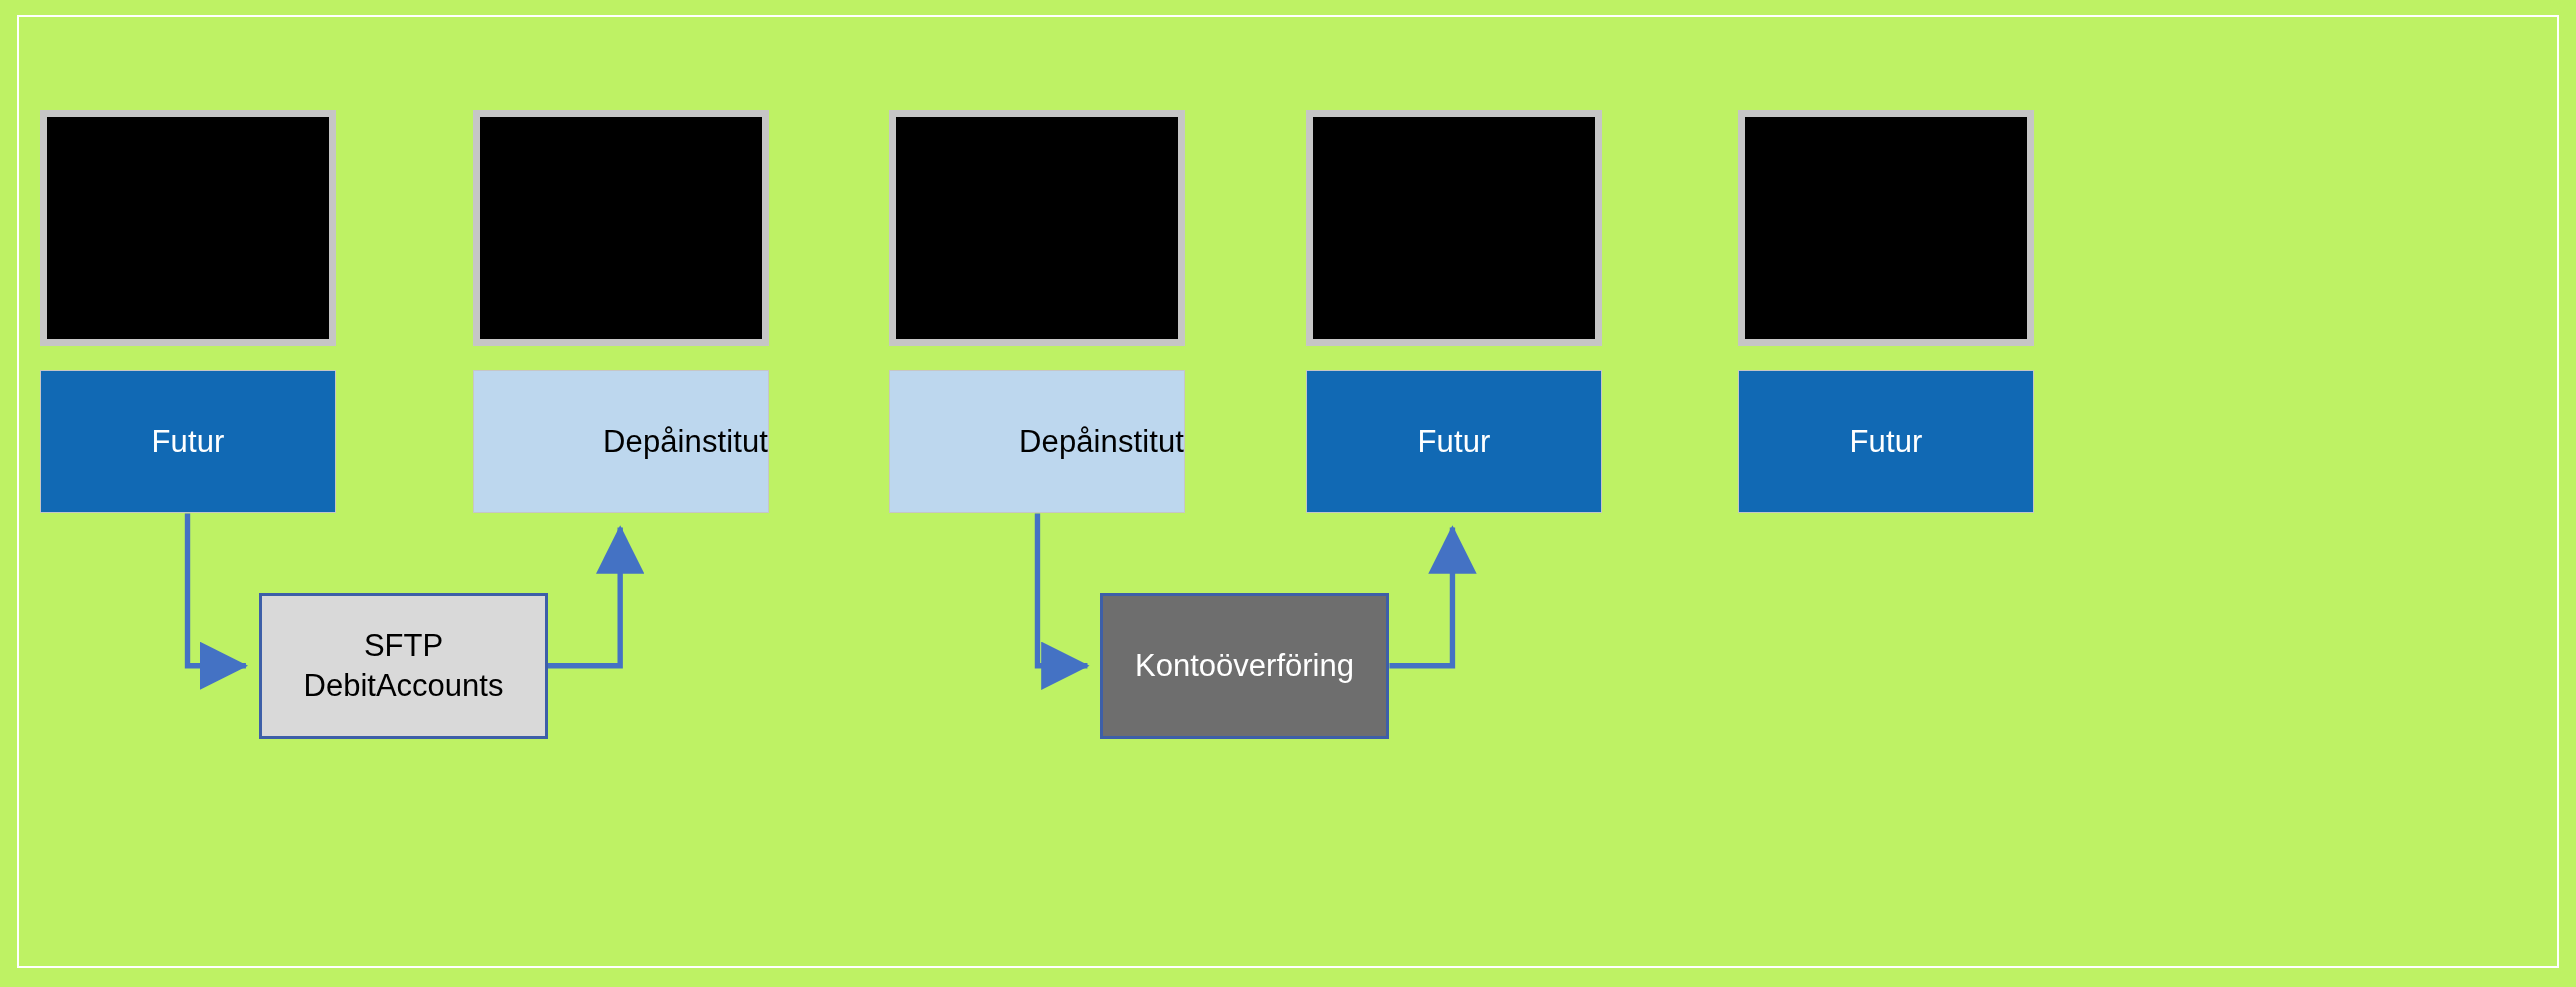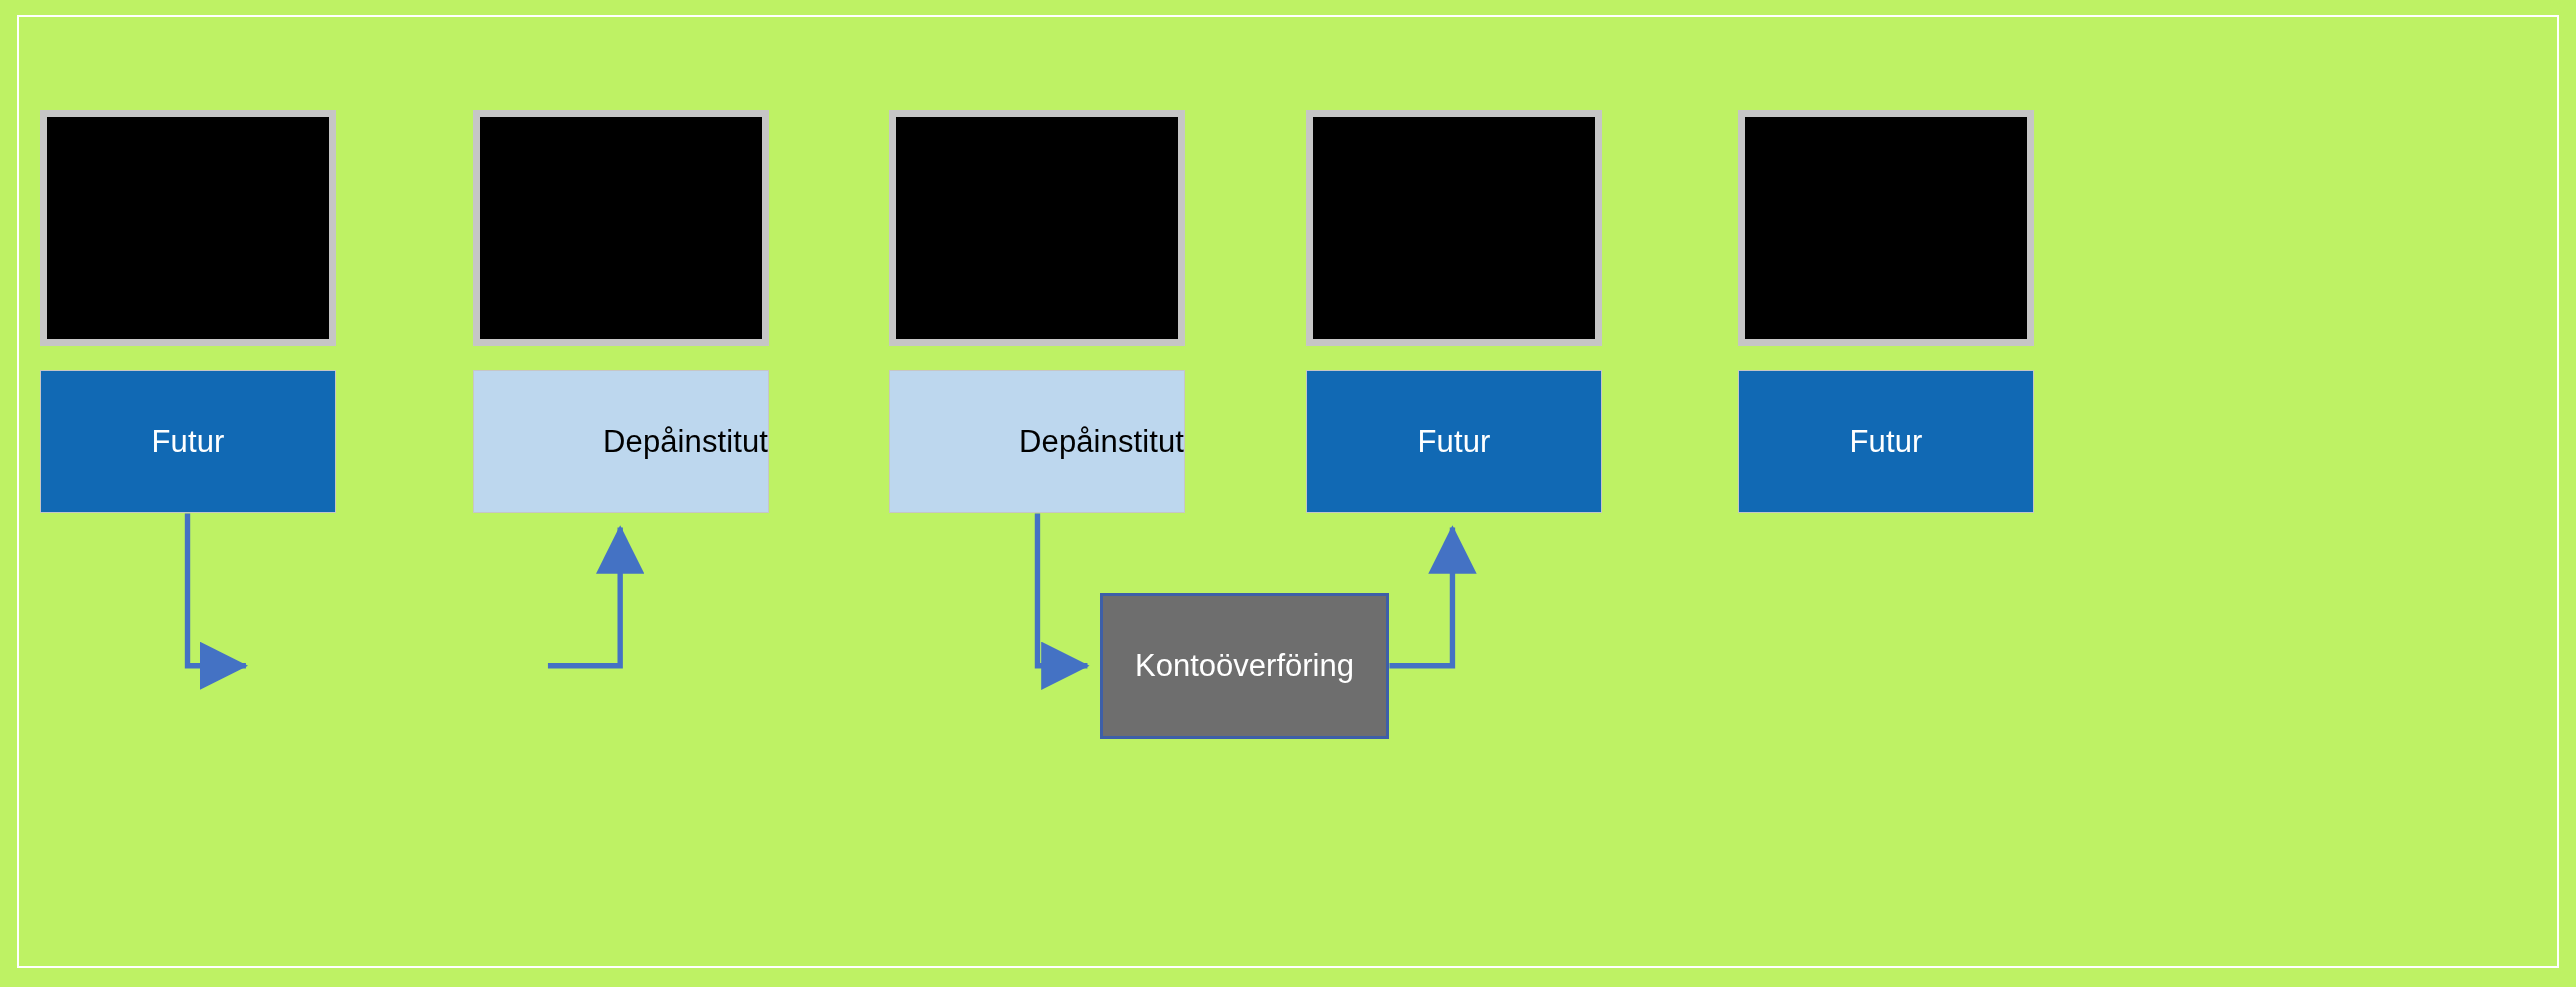--- a/index.html
+++ b/index.html
@@ -143,19 +143,23 @@
 
     <path d="M 244,668 L 244,866 L 320,866" fill="none" stroke="#4472C4" stroke-width="7" marker-end="url(#arrowhead-right)"></path>
 
     <path d="M 713,866 L 807,866 L 807,686" fill="none" stroke="#4472C4" stroke-width="7" marker-end="url(#arrowhead-up)"></path>
 
     <path d="M 1350,668 L 1350,866 L 1415,866" fill="none" stroke="#4472C4" stroke-width="7" marker-end="url(#arrowhead-right)"></path>
 
     <path d="M 1808,866 L 1890,866 L 1890,686" fill="none" stroke="#4472C4" stroke-width="7" marker-end="url(#arrowhead-up)"></path>
   </svg>
 
+  <div class="process-box light-grey" style="left:259px; top:593px; width:289px; height:146px;">
+    <span>SFTP
+DebitAccounts</span>
+  </div>
 
   <div class="process-box dark-grey" style="left:1100px; top:593px; width:289px; height:146px;">
     <span>Kontoöverföring</span>
   </div>
 
 </div>
 
 
 </body></html>

